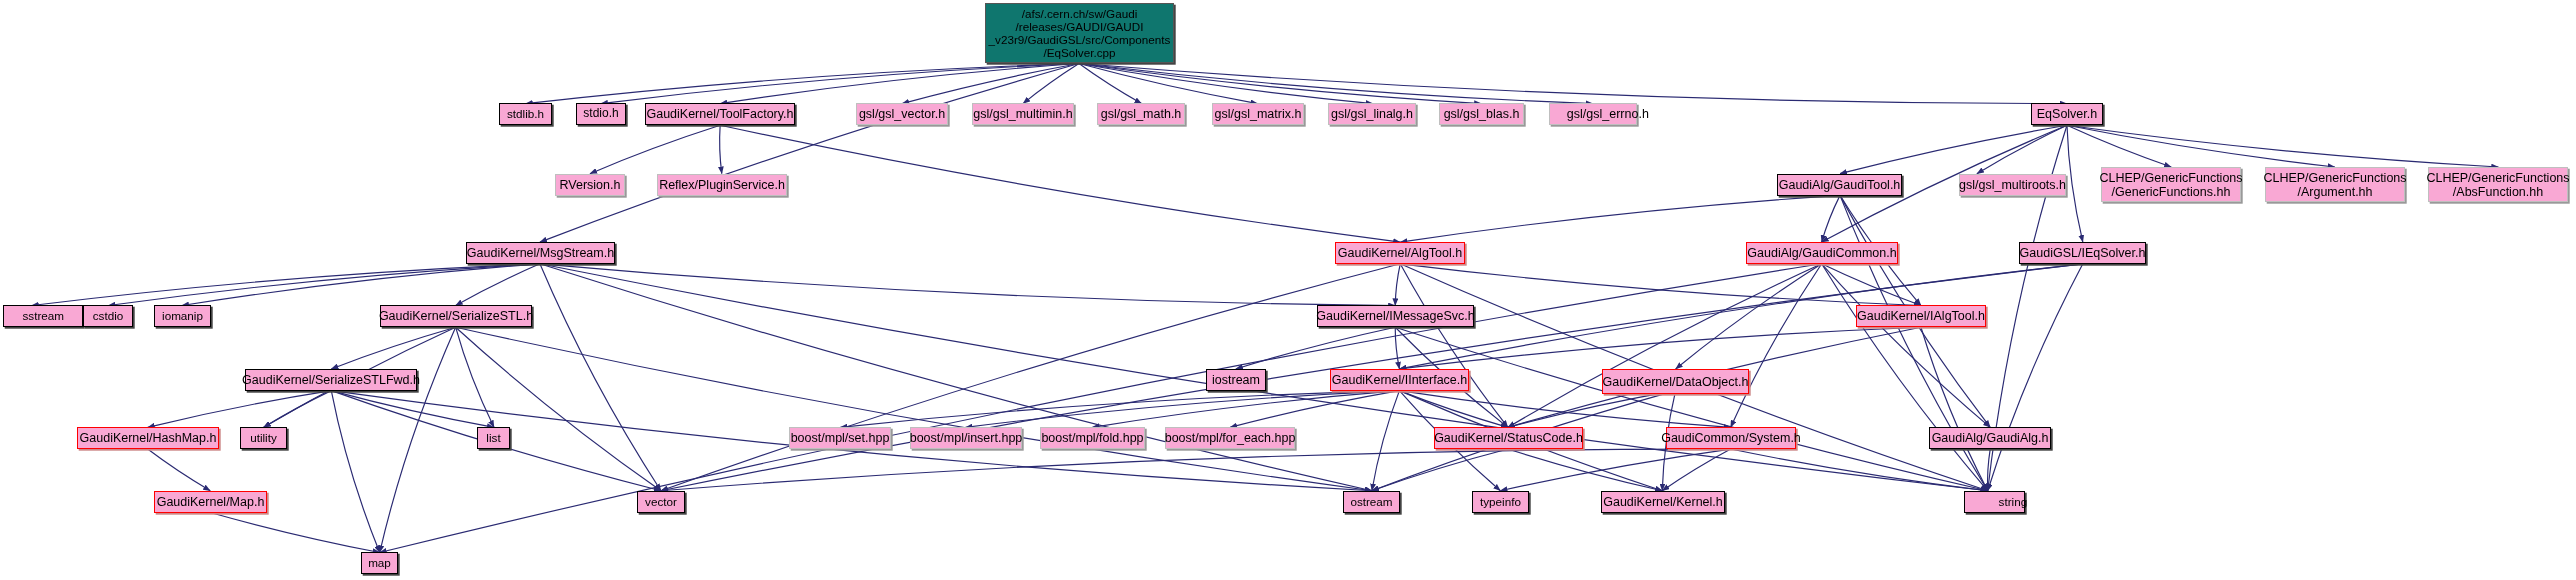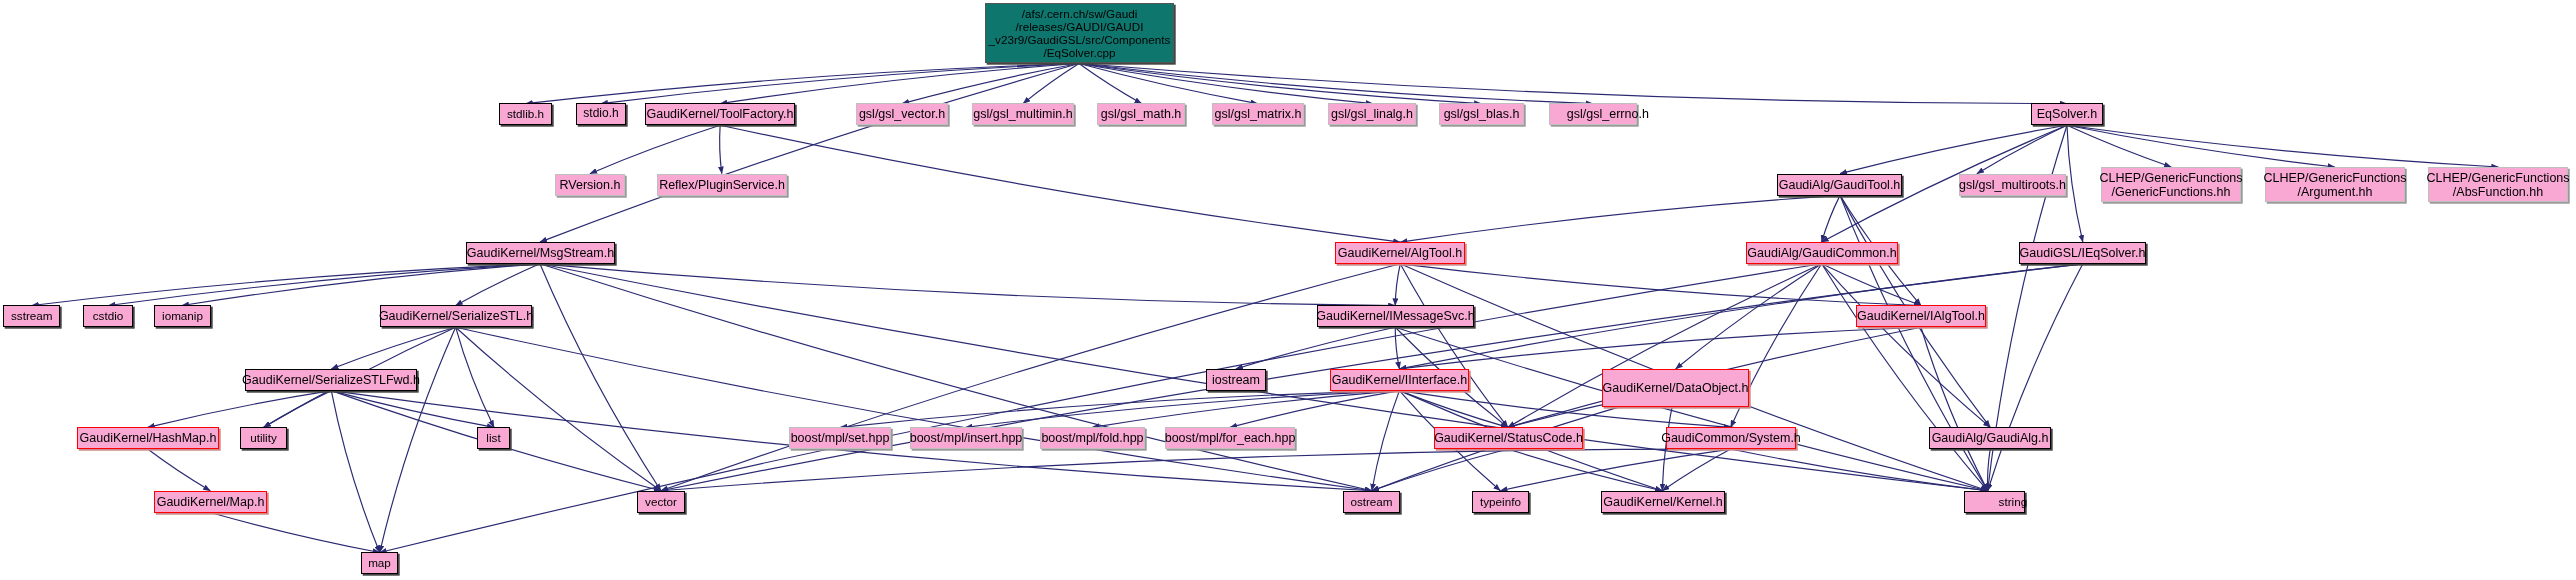--- a/index.html
+++ b/index.html
@@ -145,30 +145,30 @@
       <div class="node gray grayshadow" style="left: 2101px; top: 167px; width: 140px; height: 35px;"><span>CLHEP/GenericFunctions
 /GenericFunctions.hh</span></div>
       <div class="node gray grayshadow" style="left: 2265px; top: 167px; width: 140px; height: 35px;"><span>CLHEP/GenericFunctions
 /Argument.hh</span></div>
       <div class="node gray grayshadow" style="left: 2428px; top: 167px; width: 140px; height: 35px;"><span>CLHEP/GenericFunctions
 /AbsFunction.hh</span></div>
       <div class="node black shadow" style="left: 466px; top: 242px; width: 149px; height: 22px;"><span>GaudiKernel/MsgStream.h</span></div>
       <div class="node red redshadow" style="left: 1335px; top: 242px; width: 130px; height: 22px;"><span>GaudiKernel/AlgTool.h</span></div>
       <div class="node red redshadow" style="left: 1746px; top: 242px; width: 152px; height: 22px;"><span>GaudiAlg/GaudiCommon.h</span></div>
       <div class="node black shadow" style="left: 2019px; top: 242px; width: 127px; height: 22px;"><span>GaudiGSL/IEqSolver.h</span></div>
-      <div class="node black shadow" style="left: 3.3px; top: 305px; width: 57px; height: 22px; font-size: 11.7px;"><span>sstream</span></div>
+      <div class="node black shadow" style="left: 3.3px; top: 305px; width: 80px; height: 22px; font-size: 11.7px;"><span>sstream</span></div>
       <div class="node black shadow" style="left: 83px; top: 305px; width: 50px; height: 22px; font-size: 11.7px;"><span>cstdio</span></div>
       <div class="node black shadow" style="left: 154px; top: 305px; width: 57px; height: 22px; font-size: 11.7px;"><span>iomanip</span></div>
       <div class="node black shadow" style="left: 380px; top: 305px; width: 152px; height: 22px;"><span>GaudiKernel/SerializeSTL.h</span></div>
       <div class="node black shadow" style="left: 1317px; top: 305px; width: 157px; height: 22px;"><span>GaudiKernel/IMessageSvc.h</span></div>
       <div class="node red redshadow" style="left: 1856px; top: 305px; width: 130px; height: 22px;"><span>GaudiKernel/IAlgTool.h</span></div>
       <div class="node black shadow" style="left: 245px; top: 369px; width: 172px; height: 22px;"><span>GaudiKernel/SerializeSTLFwd.h</span></div>
       <div class="node black shadow" style="left: 1206px; top: 369px; width: 60px; height: 22px;"><span>iostream</span></div>
       <div class="node red redshadow" style="left: 1330px; top: 369px; width: 139px; height: 22px;"><span>GaudiKernel/IInterface.h</span></div>
-      <div class="node red redshadow" style="left: 1602px; top: 369px; width: 147px; height: 38px;"><span>GaudiKernel/DataObject.h</span></div>
+      <div class="node red redshadow" style="left: 1602px; top: 369px; width: 147px; height: 25px;"><span>GaudiKernel/DataObject.h</span></div>
       <div class="node red redshadow" style="left: 77px; top: 427px; width: 142px; height: 22px;"><span>GaudiKernel/HashMap.h</span></div>
       <div class="node black shadow" style="left: 240px; top: 427px; width: 47px; height: 22px; font-size: 11.7px;"><span>utility</span></div>
       <div class="node black shadow" style="left: 477px; top: 427px; width: 33px; height: 22px; font-size: 11.7px;"><span>list</span></div>
       <div class="node gray grayshadow" style="left: 789px; top: 427px; width: 102px; height: 22px;"><span>boost/mpl/set.hpp</span></div>
       <div class="node gray grayshadow" style="left: 910px; top: 427px; width: 112px; height: 22px;"><span>boost/mpl/insert.hpp</span></div>
       <div class="node gray grayshadow" style="left: 1040px; top: 427px; width: 105px; height: 22px;"><span>boost/mpl/fold.hpp</span></div>
       <div class="node gray grayshadow" style="left: 1165px; top: 427px; width: 130px; height: 22px;"><span>boost/mpl/for_each.hpp</span></div>
       <div class="node red redshadow" style="left: 1434px; top: 427px; width: 149px; height: 22px;"><span>GaudiKernel/StatusCode.h</span></div>
       <div class="node red redshadow" style="left: 1666px; top: 427px; width: 130px; height: 22px;"><span>GaudiCommon/System.h</span></div>
       <div class="node black shadow" style="left: 1929px; top: 427px; width: 122px; height: 22px;"><span>GaudiAlg/GaudiAlg.h</span></div>

